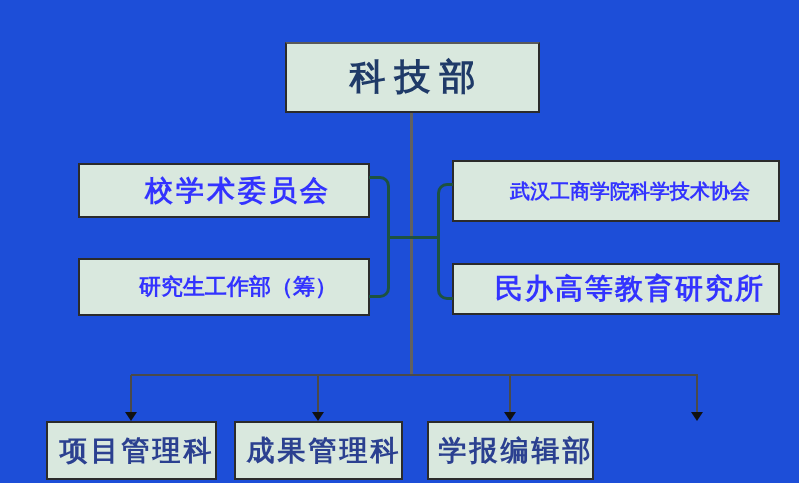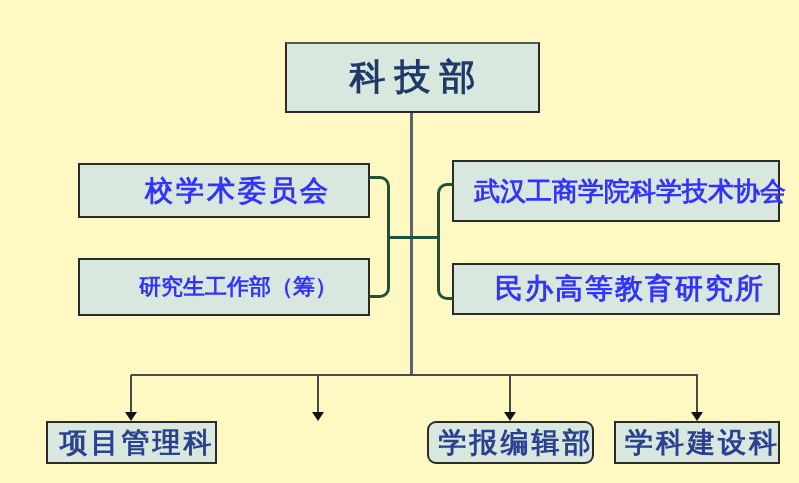--- a/index.html
+++ b/index.html
@@ -1,20 +1,20 @@
 <!DOCTYPE html>
 <html style="--box-fill: #d9e8de; --box-border: #2b2b2b; --root-text: #1f3a68; --branch-text: #3333ff; --section-text: #2b4090; --bracket: #1d5240; --line: #4a4a4a; --arrow: #111111;"><head>
 <meta charset="utf-8">
 <style>
   html, body { margin: 0; padding: 0; background: #ffffff; }
   .canvas {
     position: relative;
     width: 799px;
     height: 483px;
-    background: #fef9c3;
+    background: #1d4ed8;
     font-family: Liberation Serif, serif;
     overflow: hidden;
   }
   .node {
     position: absolute;
     box-sizing: border-box;
     background: var(--box-fill, #d9e8de);
     border: 2px solid var(--box-border, #2b2b2b);
     display: flex;
     align-items: center;
@@ -25,30 +25,30 @@
   }
   .node.root {
     left: 285px; top: 42px; width: 255px; height: 71px;
     font-size: 36px; letter-spacing: 9px; padding-left: 9px;
     color: var(--root-text, #1f3a68);
     border-top-color: #5a5a5a;
   }
   .node.mid { color: var(--branch-text, #3333ff); }
   .node.l1 { left: 78px;  top: 163px; width: 292px; height: 55px; font-size: 28px; letter-spacing: 3px; }
   .node.l2 { left: 78px;  top: 258px; width: 292px; height: 58px; font-size: 22px; }
-  .node.r1 { left: 452px; top: 160px; width: 328px; height: 62px; font-size: 26px; }
+  .node.r1 { left: 452px; top: 160px; width: 328px; height: 62px; font-size: 20px; }
   .node.r2 { left: 452px; top: 263px; width: 328px; height: 52px; font-size: 28px; letter-spacing: 2px; }
   .node.sec {
-    top: 421px; height: 43px;
+    top: 421px; height: 59px;
     font-size: 28px; letter-spacing: 3px; padding-left: 11px;
     color: var(--section-text, #2b4090);
   }
   .node.b1 { left: 46px;  width: 171px; }
   .node.b2 { left: 234px; width: 169px; }
-  .node.b3 { left: 427px; width: 167px; border-radius: 9px; }
+  .node.b3 { left: 427px; width: 167px; }
   .node.b4 { left: 614px; width: 166px; }
 
   
   .line { position: absolute; background: var(--line, #4a4a4a); }
   .trunk    { left: 410px; top: 113px; width: 3px;   height: 262px; background: #616161; }
   .h-bottom { left: 131px; top: 374px; width: 567px; height: 2px; }
   .stem     { top: 375px; width: 2px; height: 37px; }
   .stem.s1 { left: 130px; } .stem.s2 { left: 317px; }
   .stem.s3 { left: 509px; } .stem.s4 { left: 696px; }
   .arrowhead {
@@ -76,22 +76,22 @@
 
   <div class="node root">科技部</div>
 
   <div class="node mid l1">校学术委员会</div>
   <div class="node mid l2">研究生工作部（筹）</div>
 
   <div class="node mid r1">武汉工商学院科学技术协会</div>
   <div class="node mid r2">民办高等教育研究所</div>
 
   <div class="node sec b1">项目管理科</div>
+  <div class="node sec b2">成果管理科</div>
   <div class="node sec b3">学报编辑部</div>
-  <div class="node sec b4">学科建设科</div>
 
   <div class="line trunk"></div>
   <div class="line h-bottom"></div>
   <div class="line stem s1"></div>
   <div class="line stem s2"></div>
   <div class="line stem s3"></div>
   <div class="line stem s4"></div>
   <div class="arrowhead a1"></div>
   <div class="arrowhead a2"></div>
   <div class="arrowhead a3"></div>

